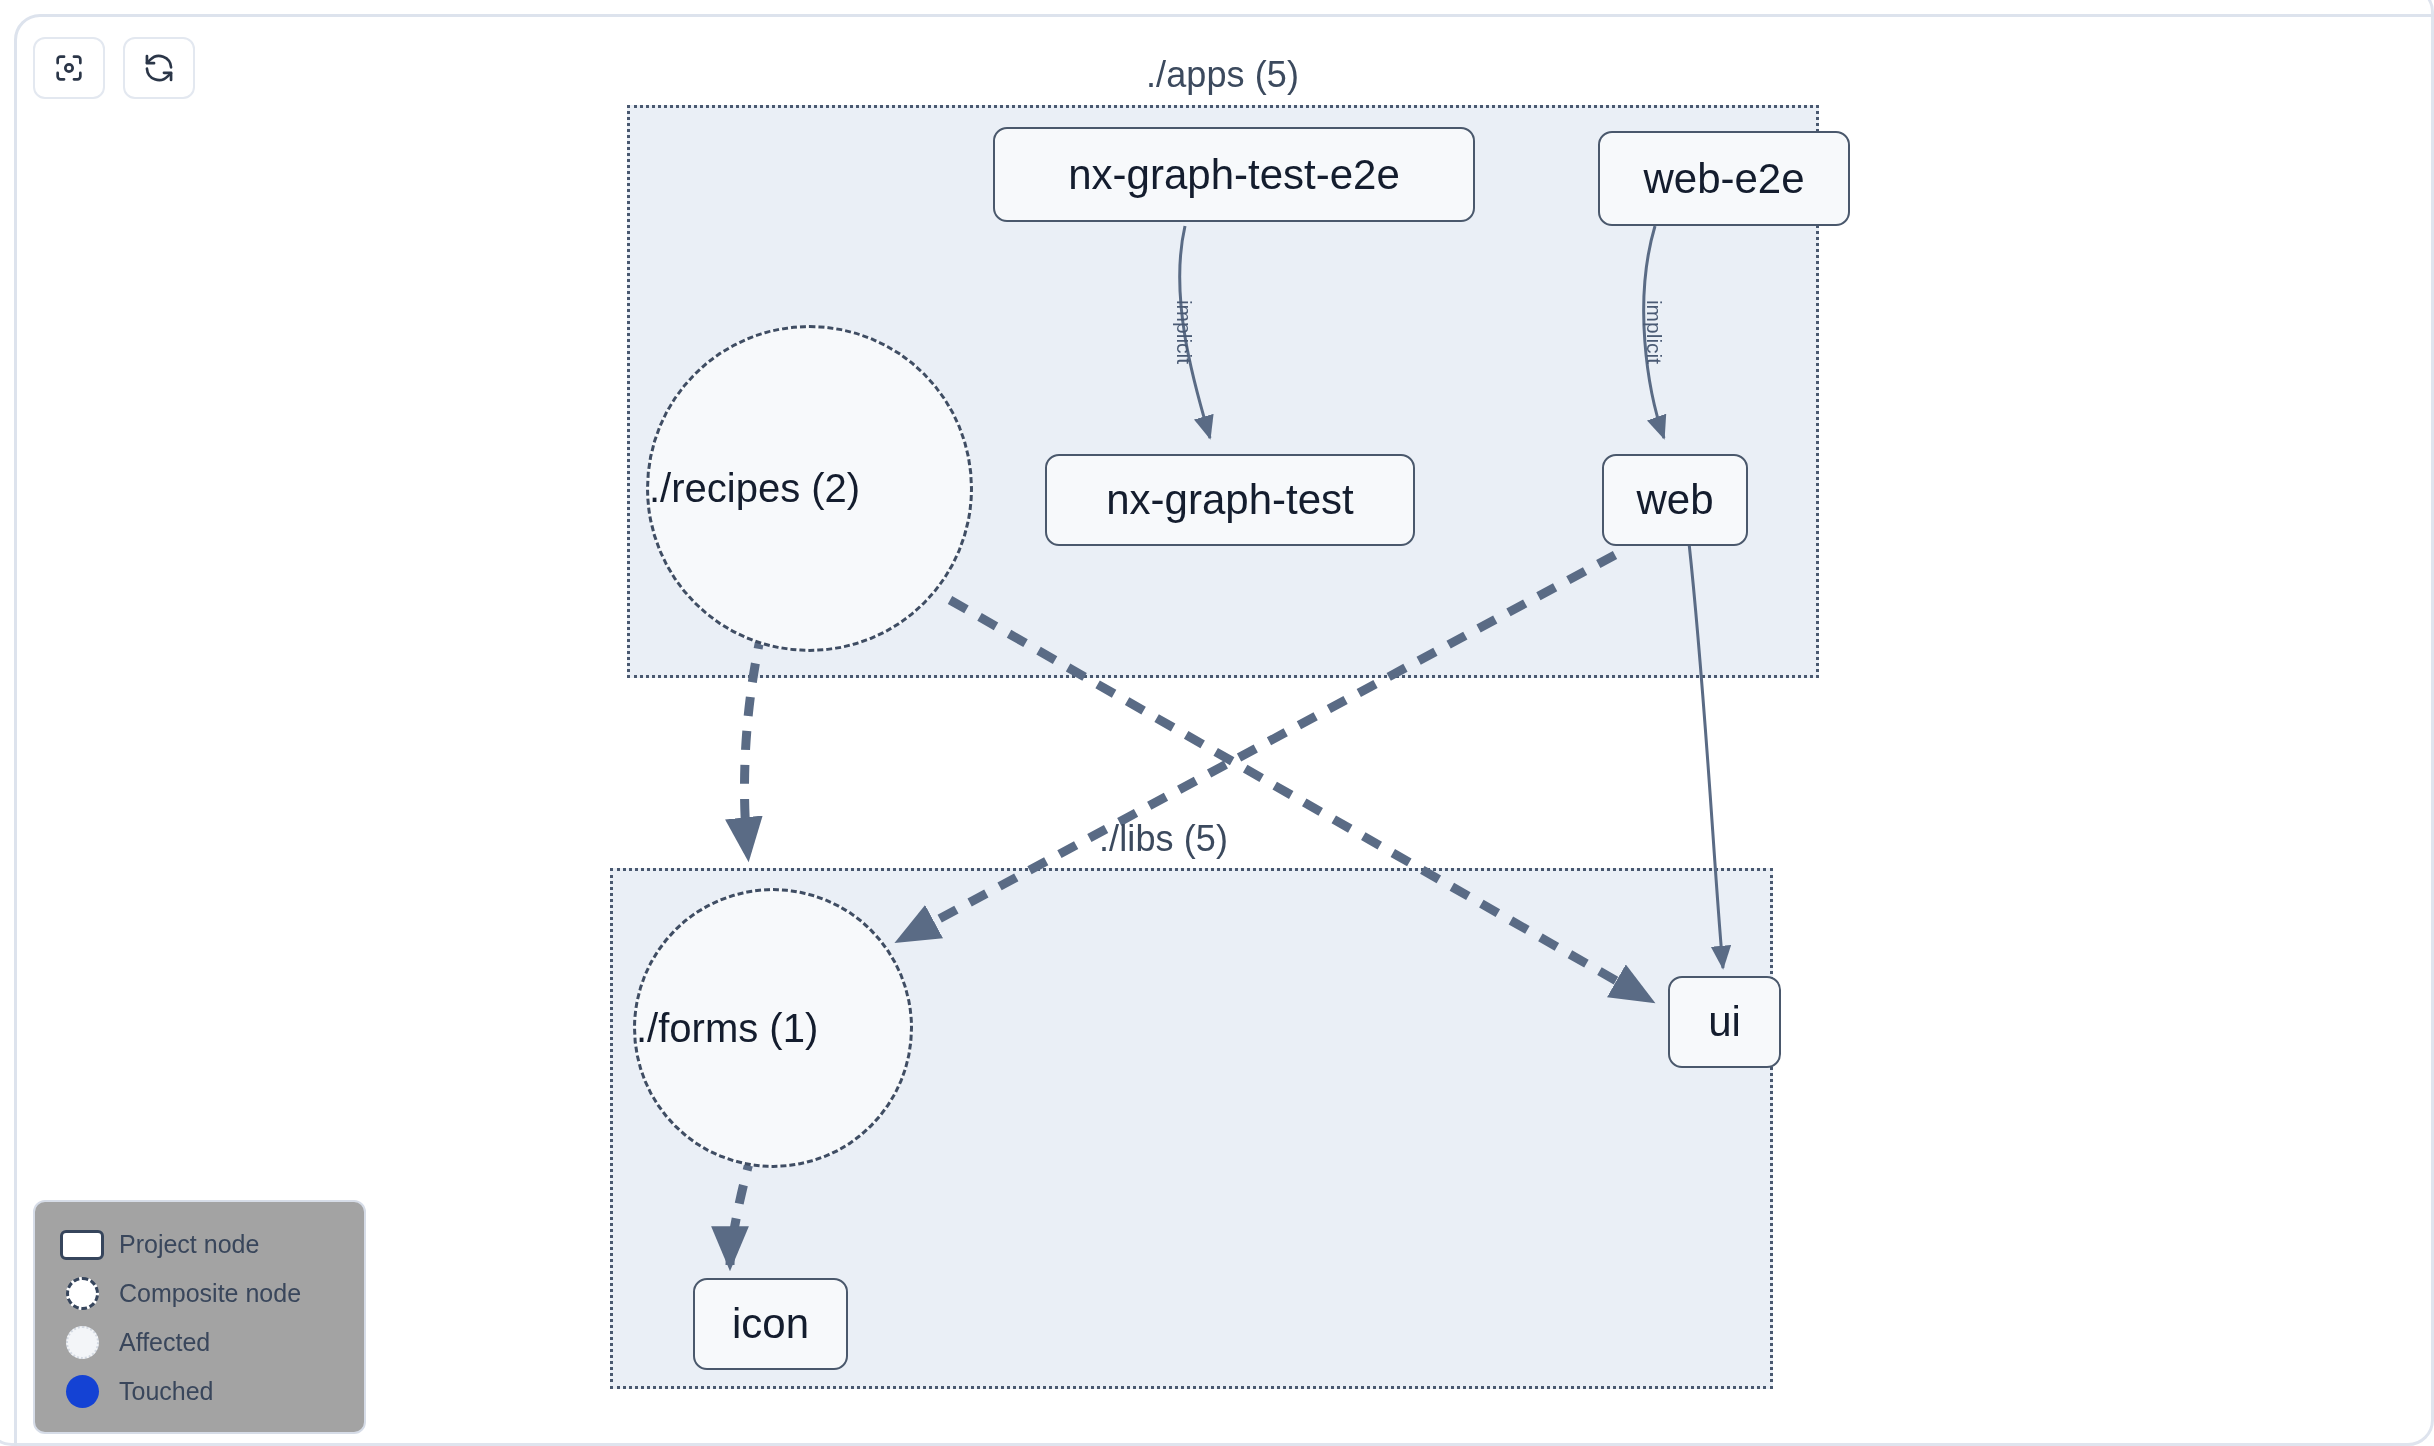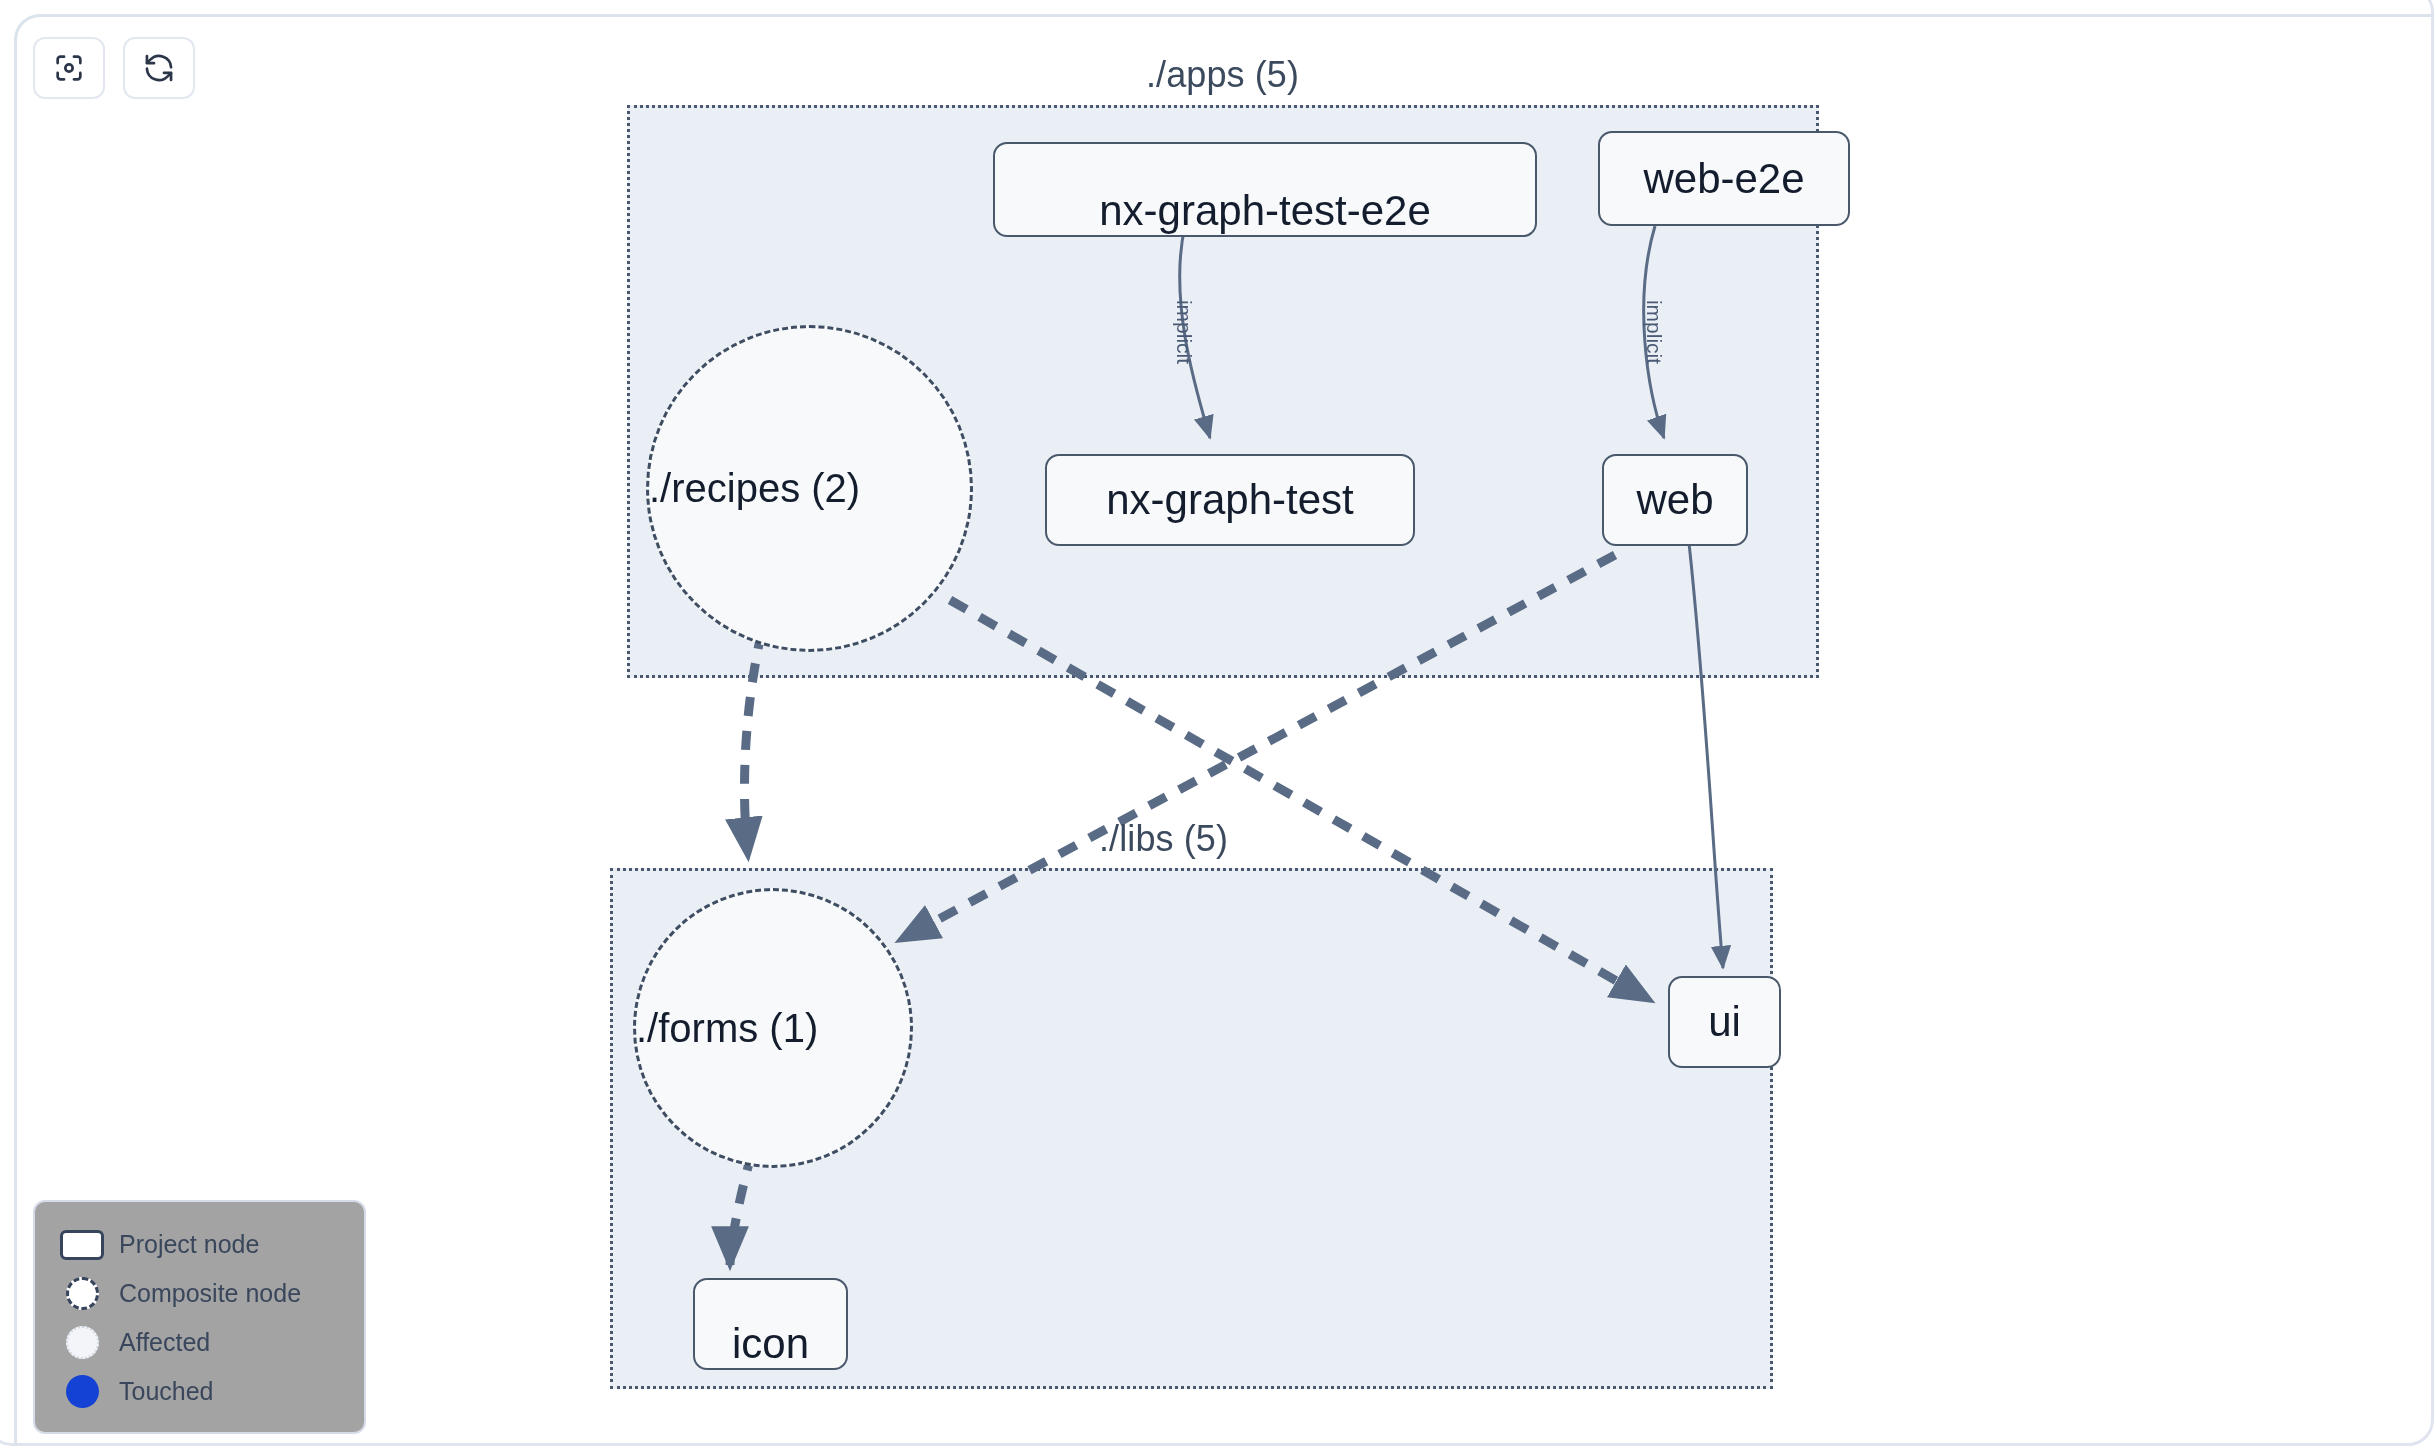--- a/index.html
+++ b/index.html
@@ -264,21 +264,21 @@
       <path d="M 950 600 L 1650 1000" fill="none" stroke="#5a6b85" stroke-width="9" stroke-dasharray="19 15" marker-end="url(#arw-thick)"></path>
 
       <path d="M 1615 555 L 900 940" fill="none" stroke="#5a6b85" stroke-width="9" stroke-dasharray="19 15" marker-end="url(#arw-thick)"></path>
 
       <path d="M 752 1152 C 736 1210, 730 1250, 730 1265" fill="none" stroke="#5a6b85" stroke-width="9" stroke-dasharray="19 15" marker-end="url(#arw-thick)"></path>
     </svg>
 
     <div class="edge-label" style="left:1152px; top:320px;">implicit</div>
     <div class="edge-label" style="left:1622px; top:320px;">implicit</div>
 
-    <div class="node" style="left:993px; top:142px; width:544px; height:95px;align-items:flex-end;">
+    <div class="node" style="left:993px; top:127px; width:482px; height:95px;">
       <span>nx-graph-test-e2e</span>
     </div>
 
     <div class="node" style="left:1598px; top:131px; width:252px; height:95px;">
       <span>web-e2e</span>
     </div>
 
     <div class="node" style="left:1045px; top:454px; width:370px; height:92px;">
       <span>nx-graph-test</span>
     </div>
@@ -292,21 +292,21 @@
     </div>
 
     <div class="composite" style="left:633px; top:888px; width:280px; height:280px;">
       <span>./forms (1)</span>
     </div>
 
     <div class="node" style="left:1668px; top:976px; width:113px; height:92px;">
       <span>ui</span>
     </div>
 
-    <div class="node" style="left:693px; top:1278px; width:155px; height:92px;align-items:flex-end;">
+    <div class="node" style="left:693px; top:1278px; width:155px; height:92px;">
       <span>icon</span>
     </div>
 
   </div>
 
   <div class="legend">
     <div class="legend-row">
       <span class="legend-swatch">
         <span class="sw-project"></span>
       </span>

